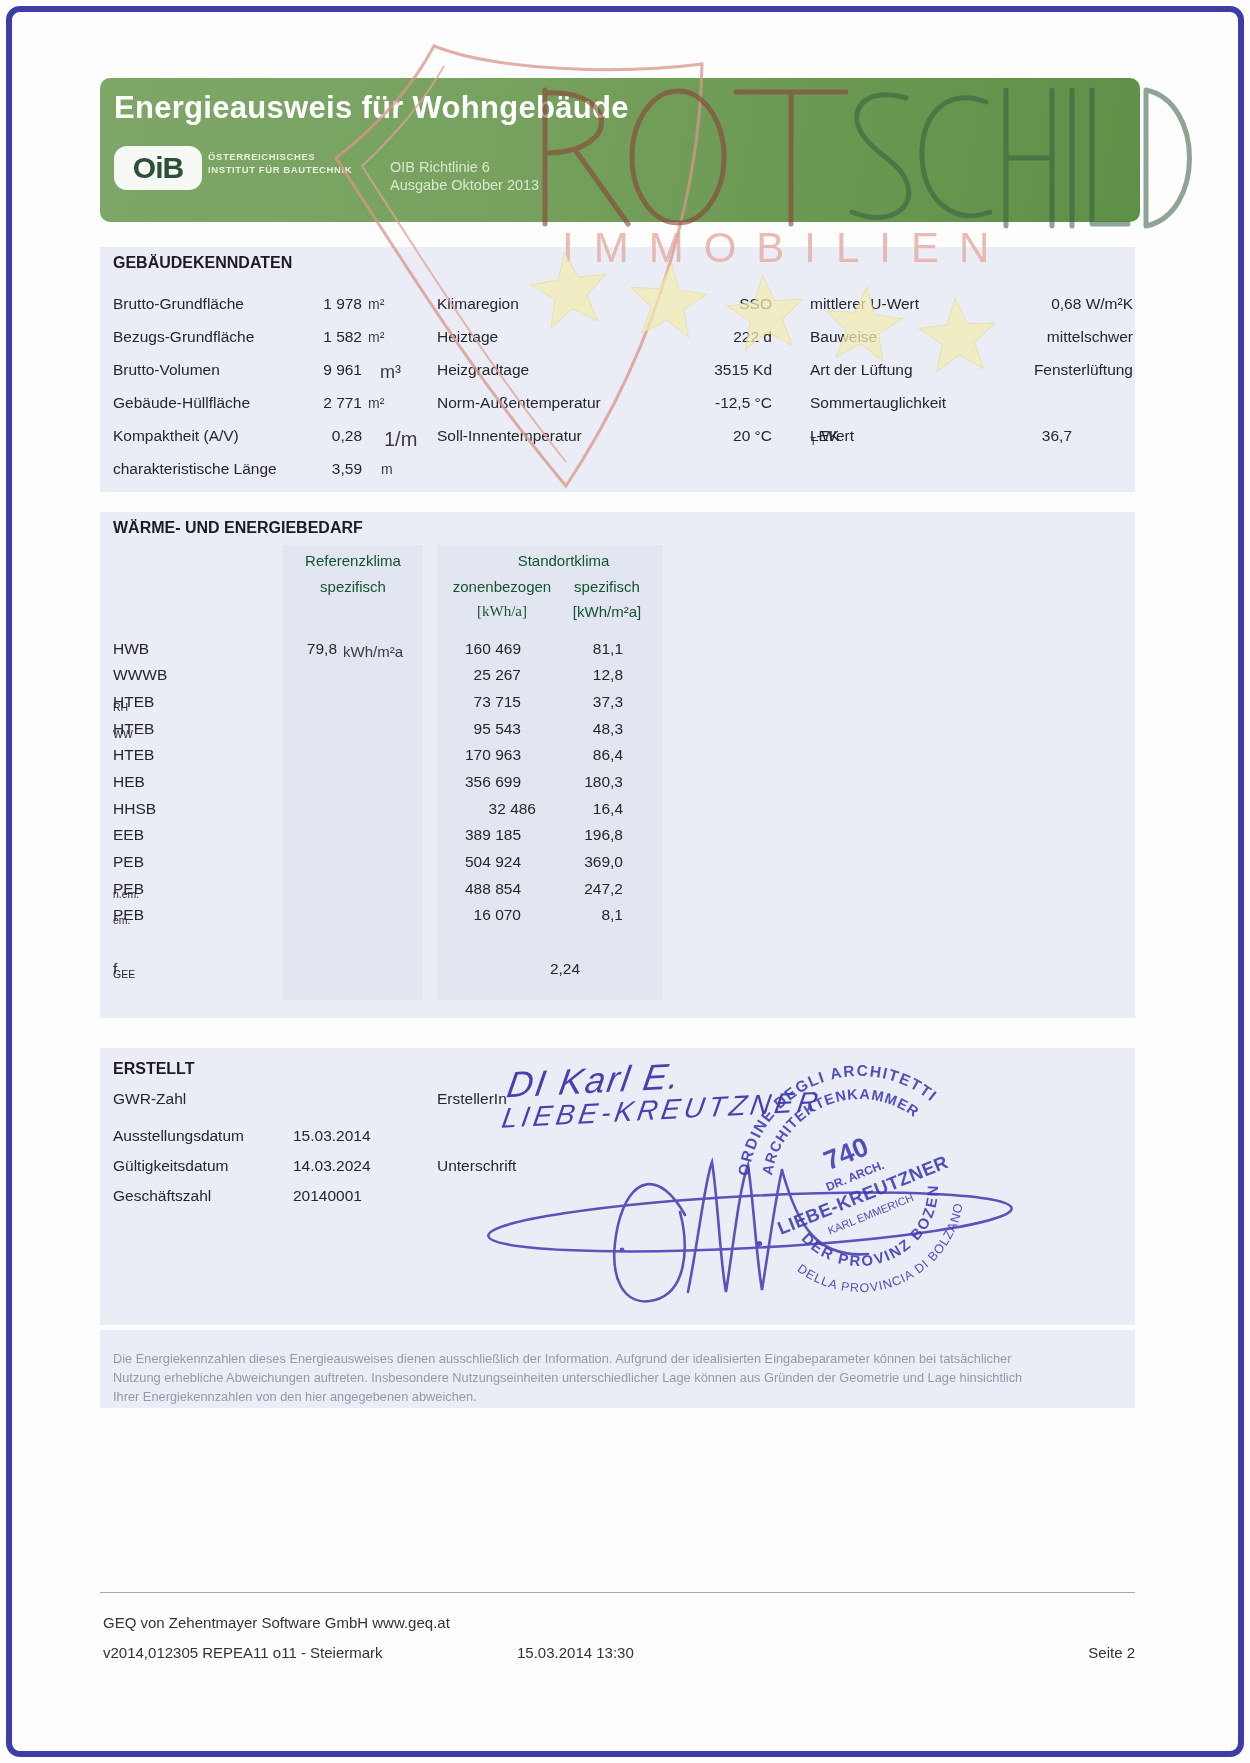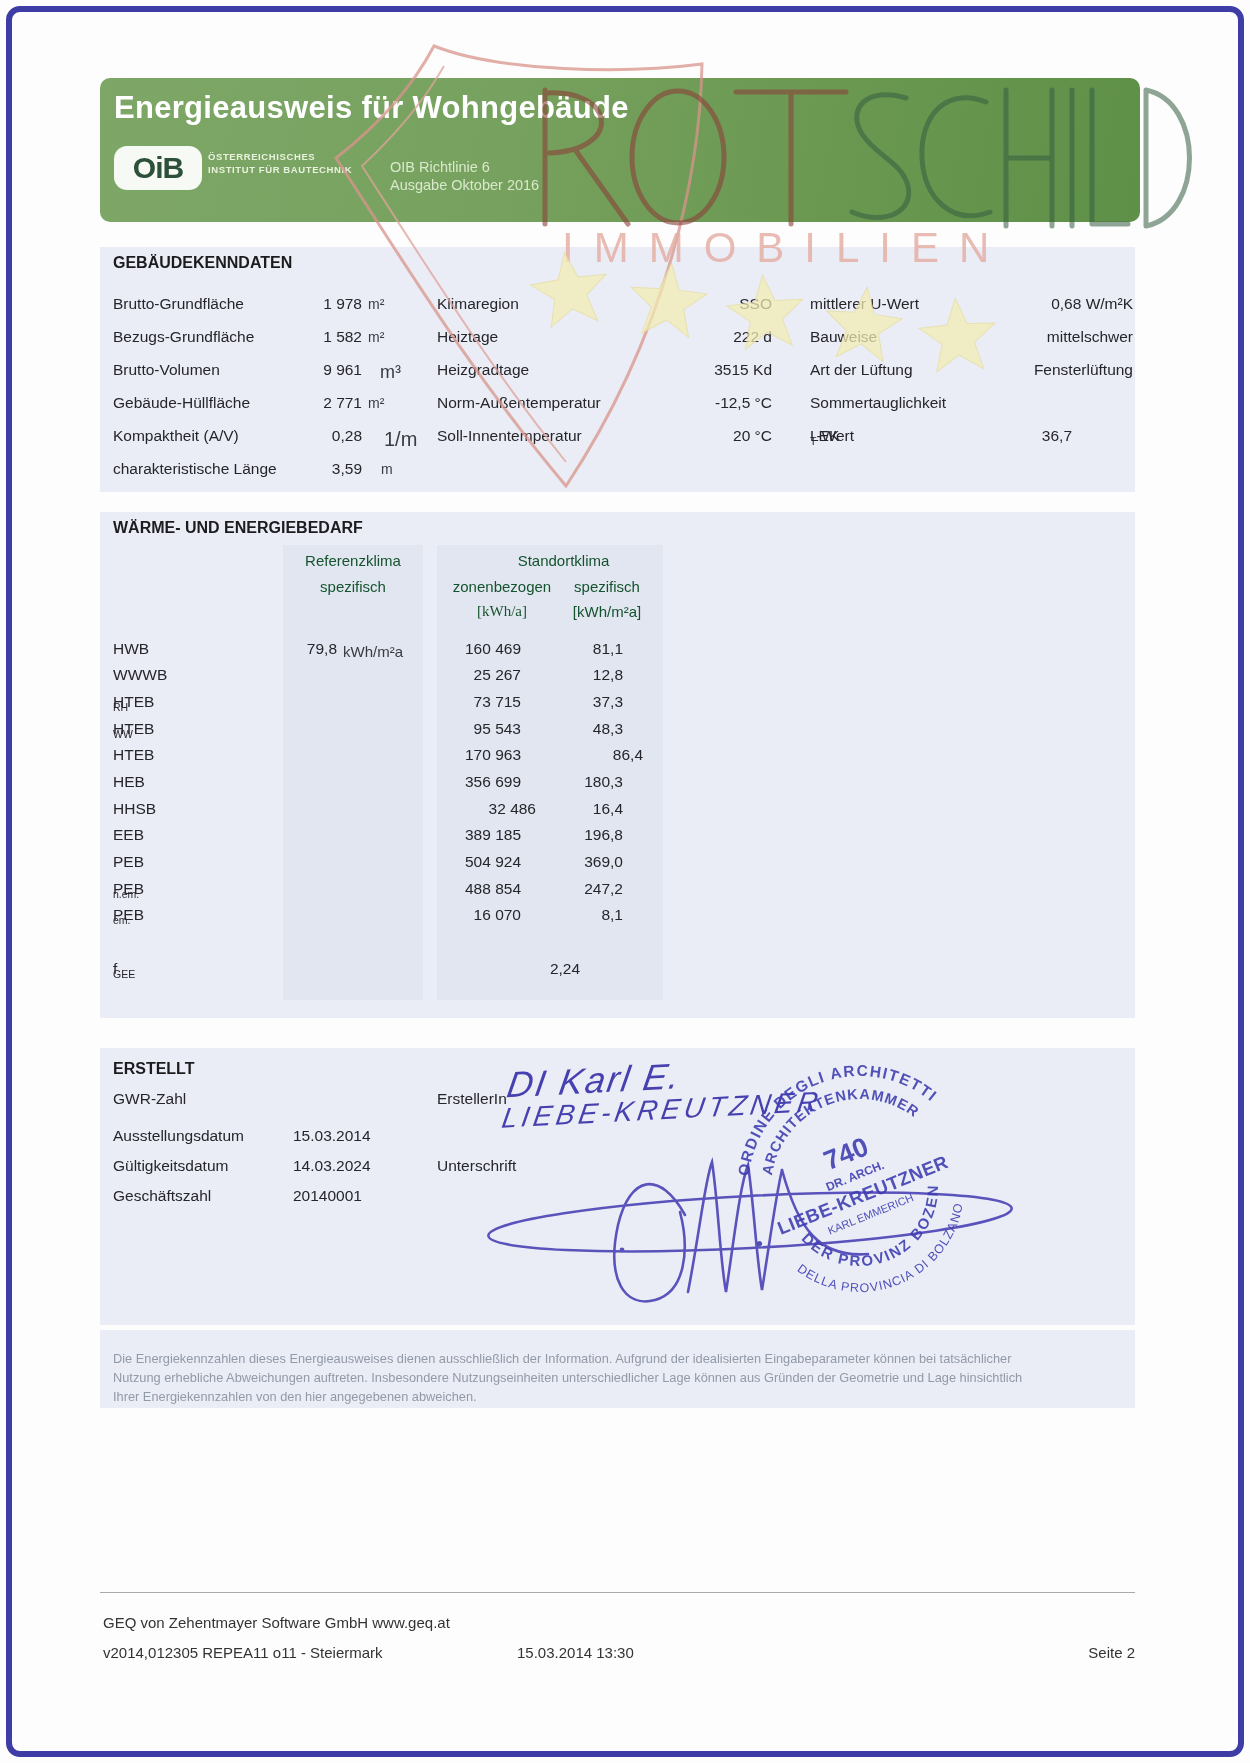--- a/index.html
+++ b/index.html
@@ -61,21 +61,21 @@
     <div class="banner-title">Energieausweis für Wohngebäude</div>
     <div class="oib-box">
       <span class="oib-text">OiB</span>
     </div>
     <div class="oib-inst">
       <div>ÖSTERREICHISCHES</div>
       <div>INSTITUT FÜR BAUTECHNIK</div>
     </div>
     <div class="richtlinie">
       <div>OIB Richtlinie 6</div>
-      <div>Ausgabe Oktober 2016</div>
+      <div>Ausgabe Oktober 2013</div>
     </div>
   </div>
 
   <div class="panel p1"></div>
   <div class="panel p2"></div>
   <div class="colblock" style="left:283px;top:545px;width:140px;height:455px;"></div>
   <div class="colblock" style="left:437px;top:545px;width:226px;height:455px;"></div>
   <div class="panel p3"></div>
   <div class="panel p4"></div>
 
@@ -168,21 +168,21 @@
   <div class="erow" style="top:720px">
     <span class="lbl" style="left:13px"><span>HTEB</span><sub class="sb">WW</sub></span>
     <span class="val" style="left:271px;width:150px">95 543</span>
     <span class="val" style="left:433px;width:90px">48,3</span>
   </div>
   <div class="erow" style="top:746px">
     <span class="lbl" style="left:13px">
         <span>HTEB</span>
       </span>
     <span class="val" style="left:271px;width:150px">170 963</span>
-    <span class="val" style="left:453px;width:90px">86,4</span>
+    <span class="val" style="left:433px;width:90px">86,4</span>
   </div>
   <div class="erow" style="top:773px">
     <span class="lbl" style="left:13px">
         <span>HEB</span>
       </span>
     <span class="val" style="left:271px;width:150px">356 699</span>
     <span class="val" style="left:433px;width:90px">180,3</span>
   </div>
   <div class="erow" style="top:800px">
     <span class="lbl" style="left:13px">

